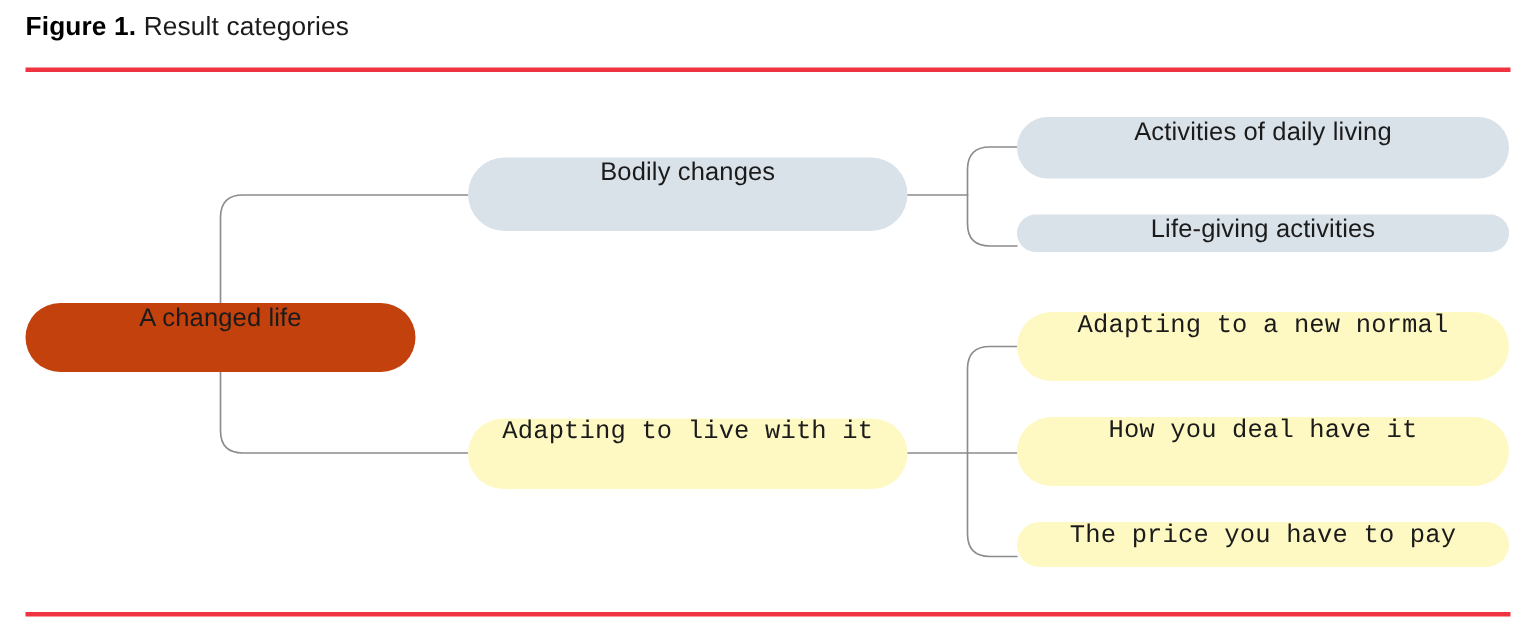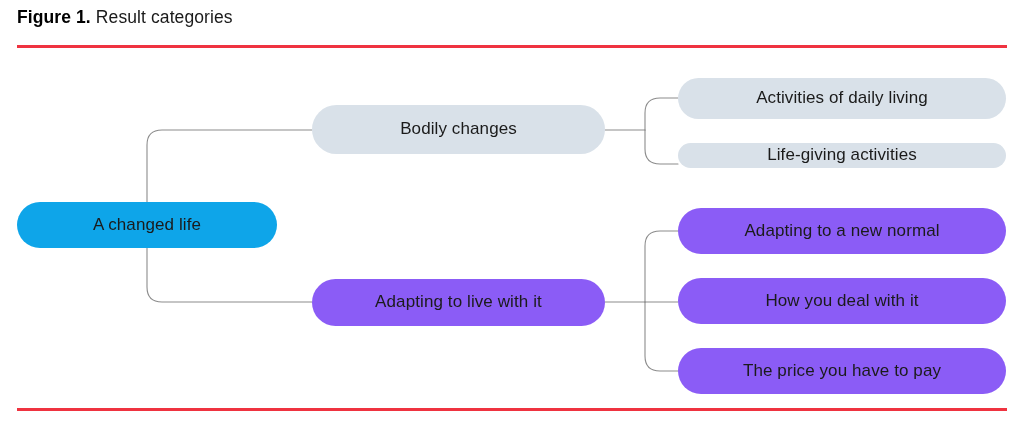--- a/index.html
+++ b/index.html
@@ -65,33 +65,32 @@
     width: 1024px;
     height: 421px;
     pointer-events: none;
   }
 
   
   .node {
     position: absolute;
     box-sizing: border-box;
     display: flex;
-    align-items: center;
     justify-content: center;
     text-align: center;
     border-radius: 999px;
     font-size: 17px;
     color: #1b1b1b;
     letter-spacing: 0.1px;
     padding: 0 14px;
     line-height: 1.2;
   }
-  .node-root  { background: #0ea5e9; }
+  .node-root  { background: #c2410c; }
   .node-blue  { background: #d9e1e9; }
-  .node-pink  { background: #8b5cf6; }
+  .node-pink  { background: #fef9c3; font-family: Liberation Mono, monospace; }
 
   
   #node-root {
     left: 17px;  top: 202px;  width: 260px;  height: 46px;
   }
   
   #node-bodily {
     left: 312px; top: 105px;  width: 293px; height: 49px;
   }
   #node-learning {
@@ -105,21 +104,21 @@
     left: 678px; top: 143px;  width: 328px; height: 25px;
   }
   
   #node-adapting {
     left: 678px; top: 208px;  width: 328px; height: 46px;
   }
   #node-howdeal {
     left: 678px; top: 278px;  width: 328px; height: 46px;
   }
   #node-price {
-    left: 678px; top: 348px;  width: 328px; height: 46px;
+    left: 678px; top: 348px;  width: 328px; height: 30px;
   }
 </style>
 </head>
 <body>
 
 <div id="figure-root">
 
   <div class="fig-caption">
     <span class="cap-label">Figure 1.</span>
     <span class="cap-text">Result categories</span>
@@ -168,20 +167,20 @@
       <span>Activities of daily living</span>
     </div>
     <div class="node node-blue" id="node-lifegiving">
       <span>Life-giving activities</span>
     </div>
 
     <div class="node node-pink" id="node-adapting">
       <span>Adapting to a new normal</span>
     </div>
     <div class="node node-pink" id="node-howdeal">
-      <span>How you deal with it</span>
+      <span>How you deal have it</span>
     </div>
     <div class="node node-pink" id="node-price">
       <span>The price you have to pay</span>
     </div>
 
   </div>
 </div>
 
 </body></html>

